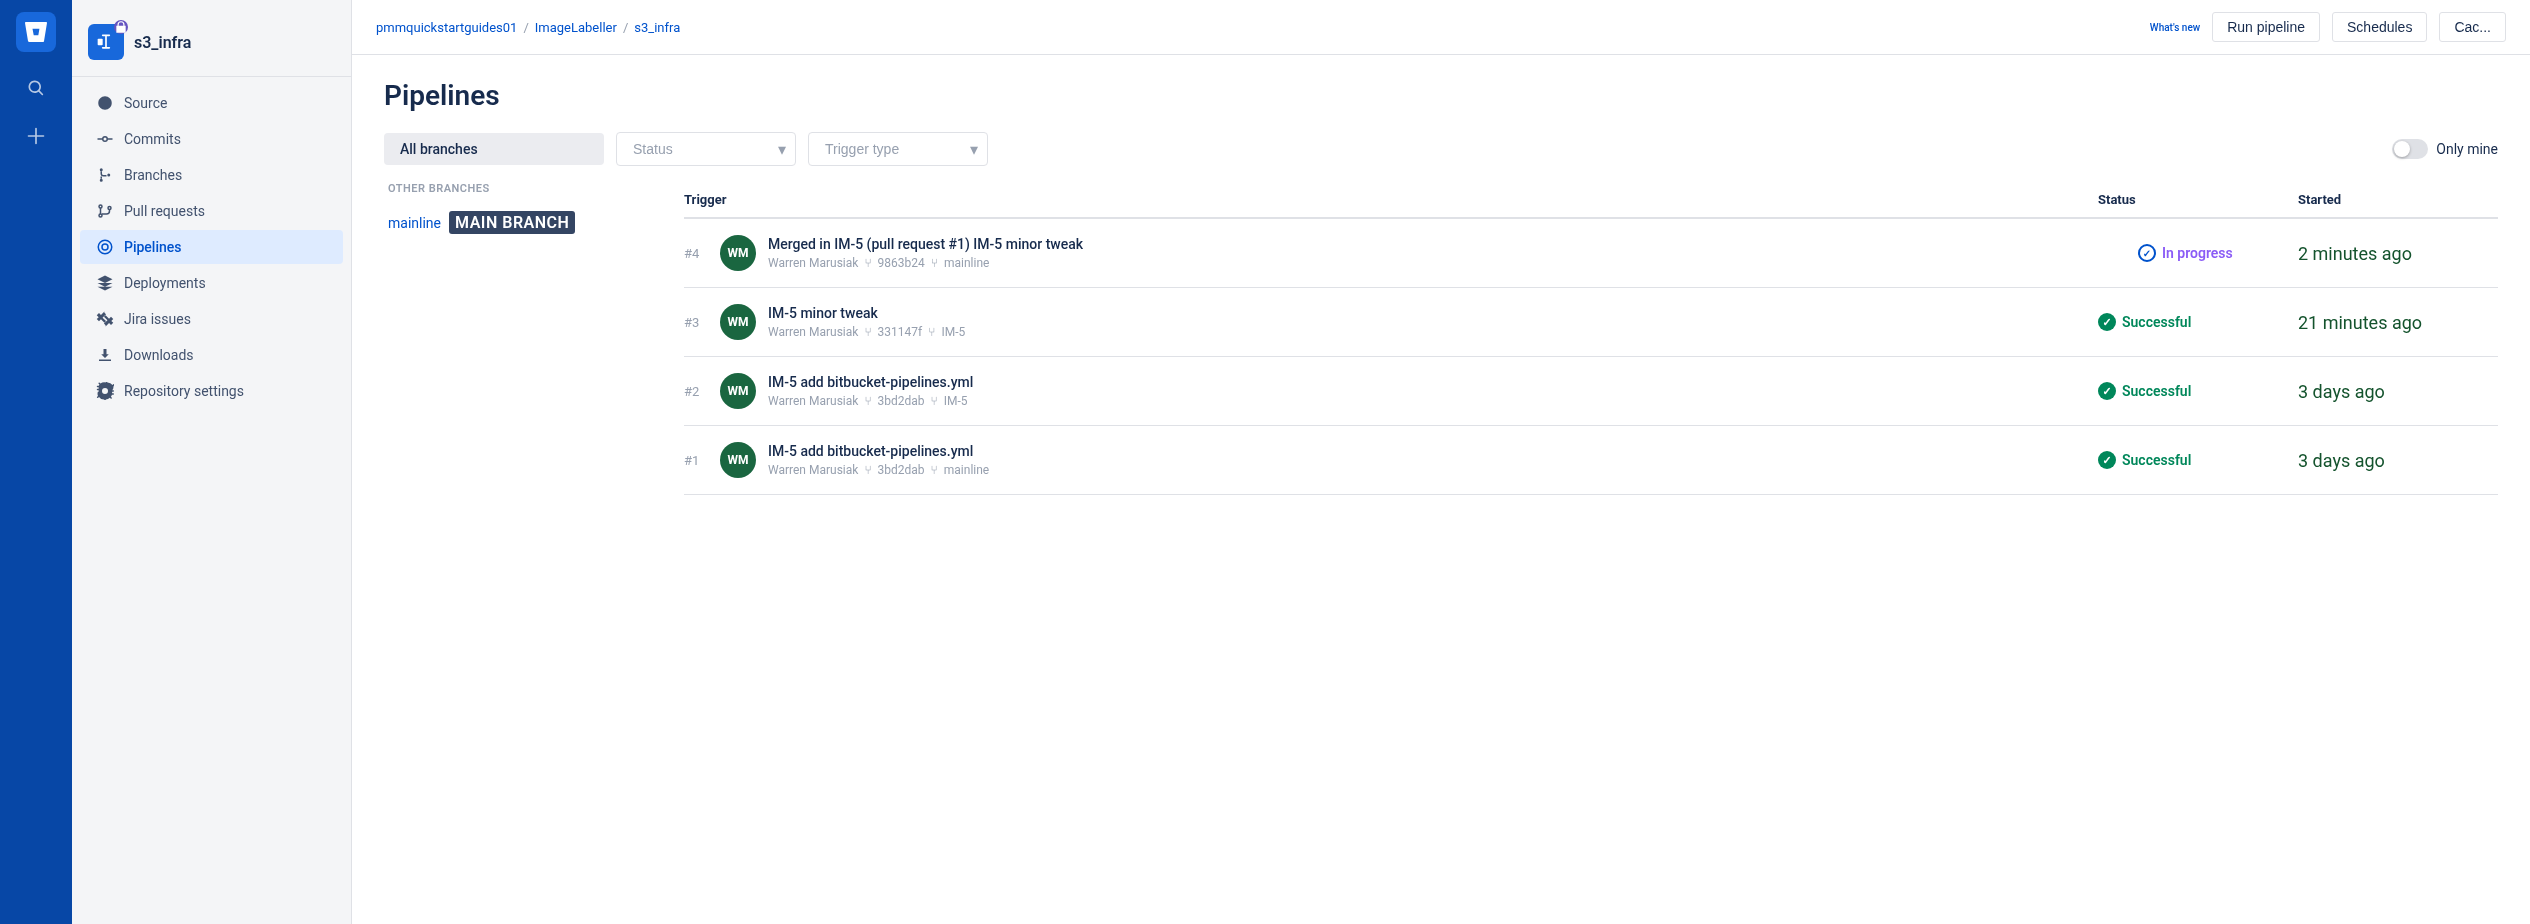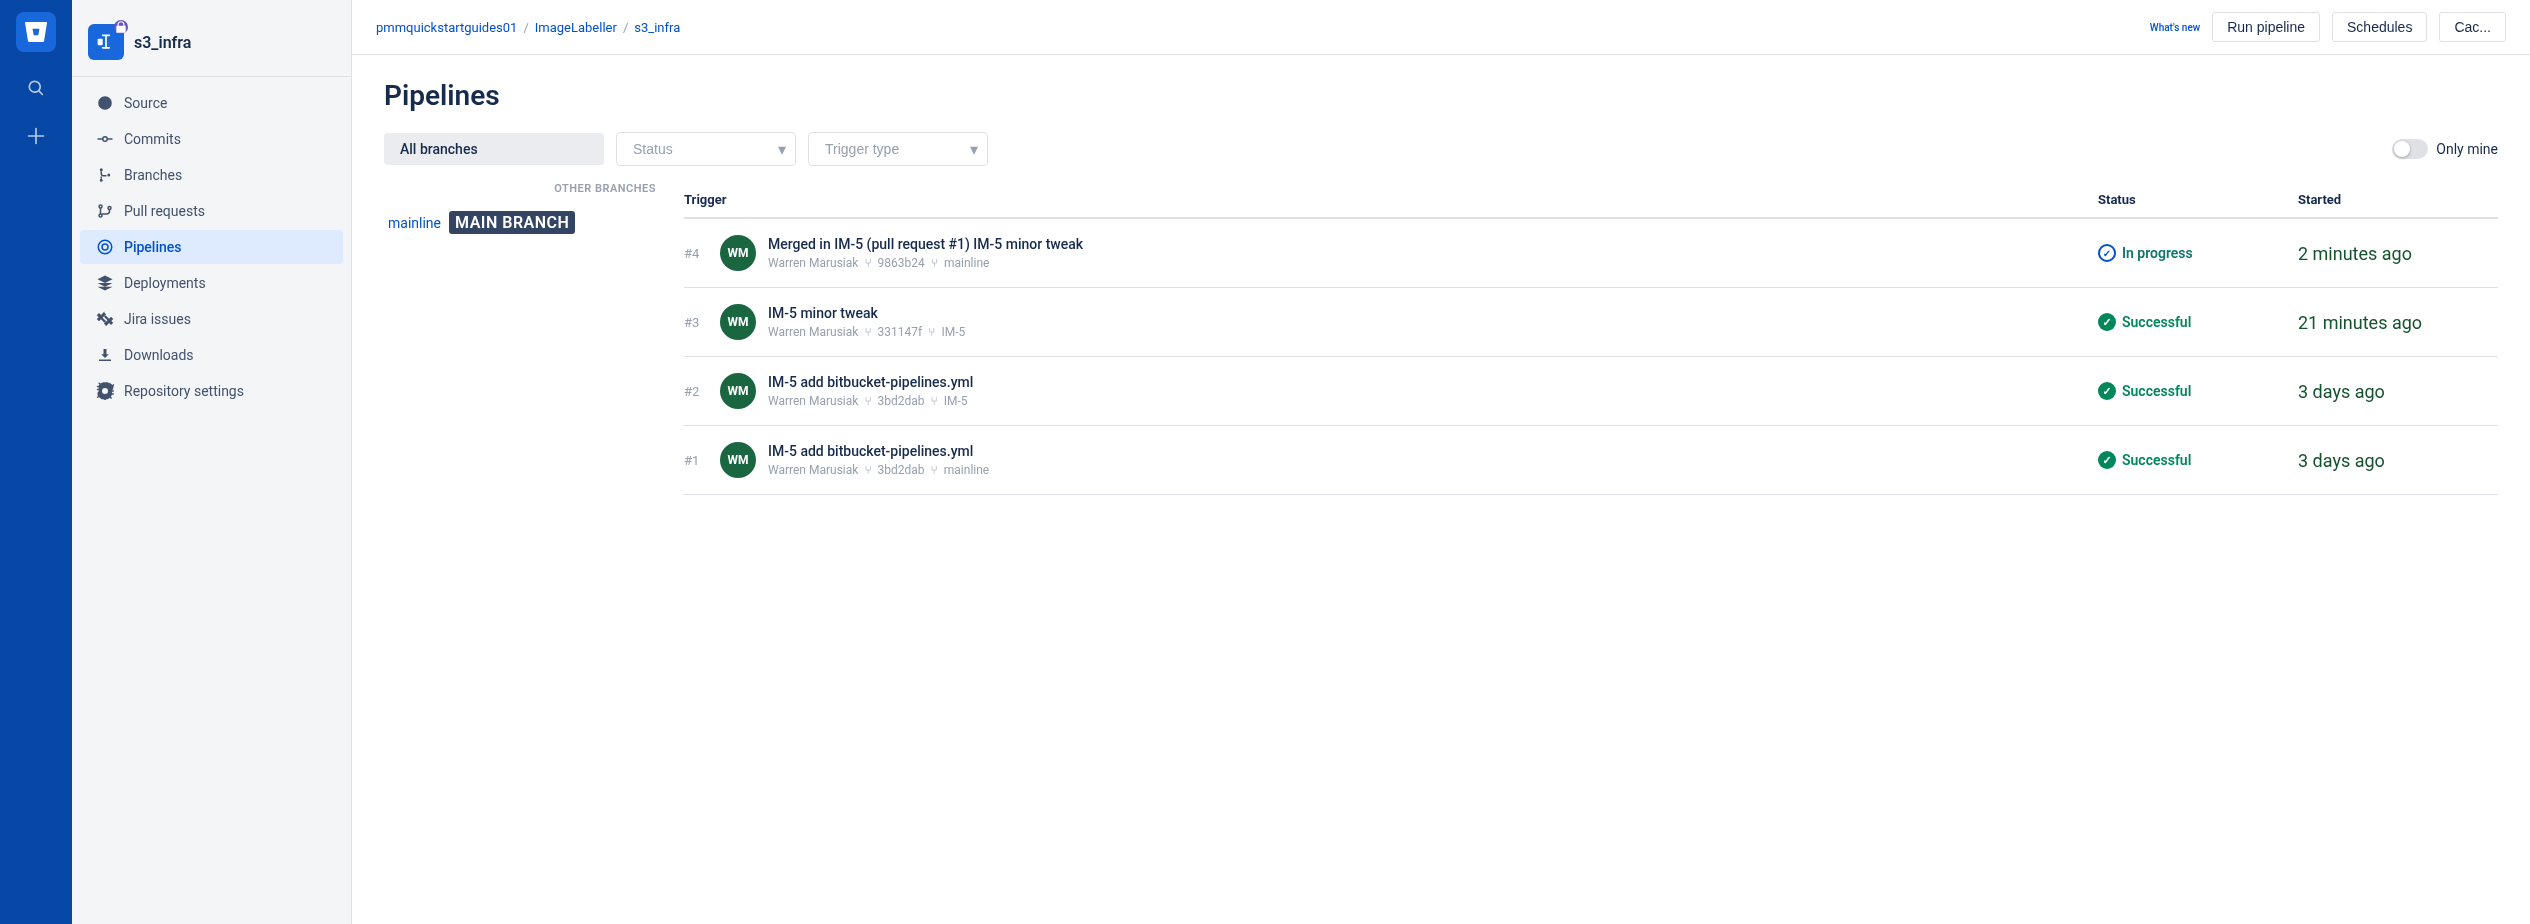--- a/index.html
+++ b/index.html
@@ -216,21 +216,20 @@
 
     
     .content-area {
       display: flex;
       gap: 0;
     }
     .branch-sidebar {
       width: 300px;
       flex-shrink: 0;
       padding-right: 24px;
-      text-align: right;
     }
     .branch-section-title {
       font-size: 11px;
       font-weight: 600;
       color: #97a0af;
       letter-spacing: 0.5px;
       text-transform: uppercase;
       margin-bottom: 8px;
       padding: 0 4px;
     }
@@ -313,21 +312,22 @@
       gap: 6px;
     }
     .status-cell {
       display: flex;
       align-items: center;
       gap: 6px;
       font-size: 14px;
       font-weight: 600;
     }
     .status-in-progress {
-      color: #0f766e;
+      color: #8b5cf6;
+      margin-left: 40px;
     }
     .status-successful {
       color: #00875a;
     }
     .started-cell {
       font-size: 18px;
       color: #14532d;
     }
 
     .status-icon-progress {

